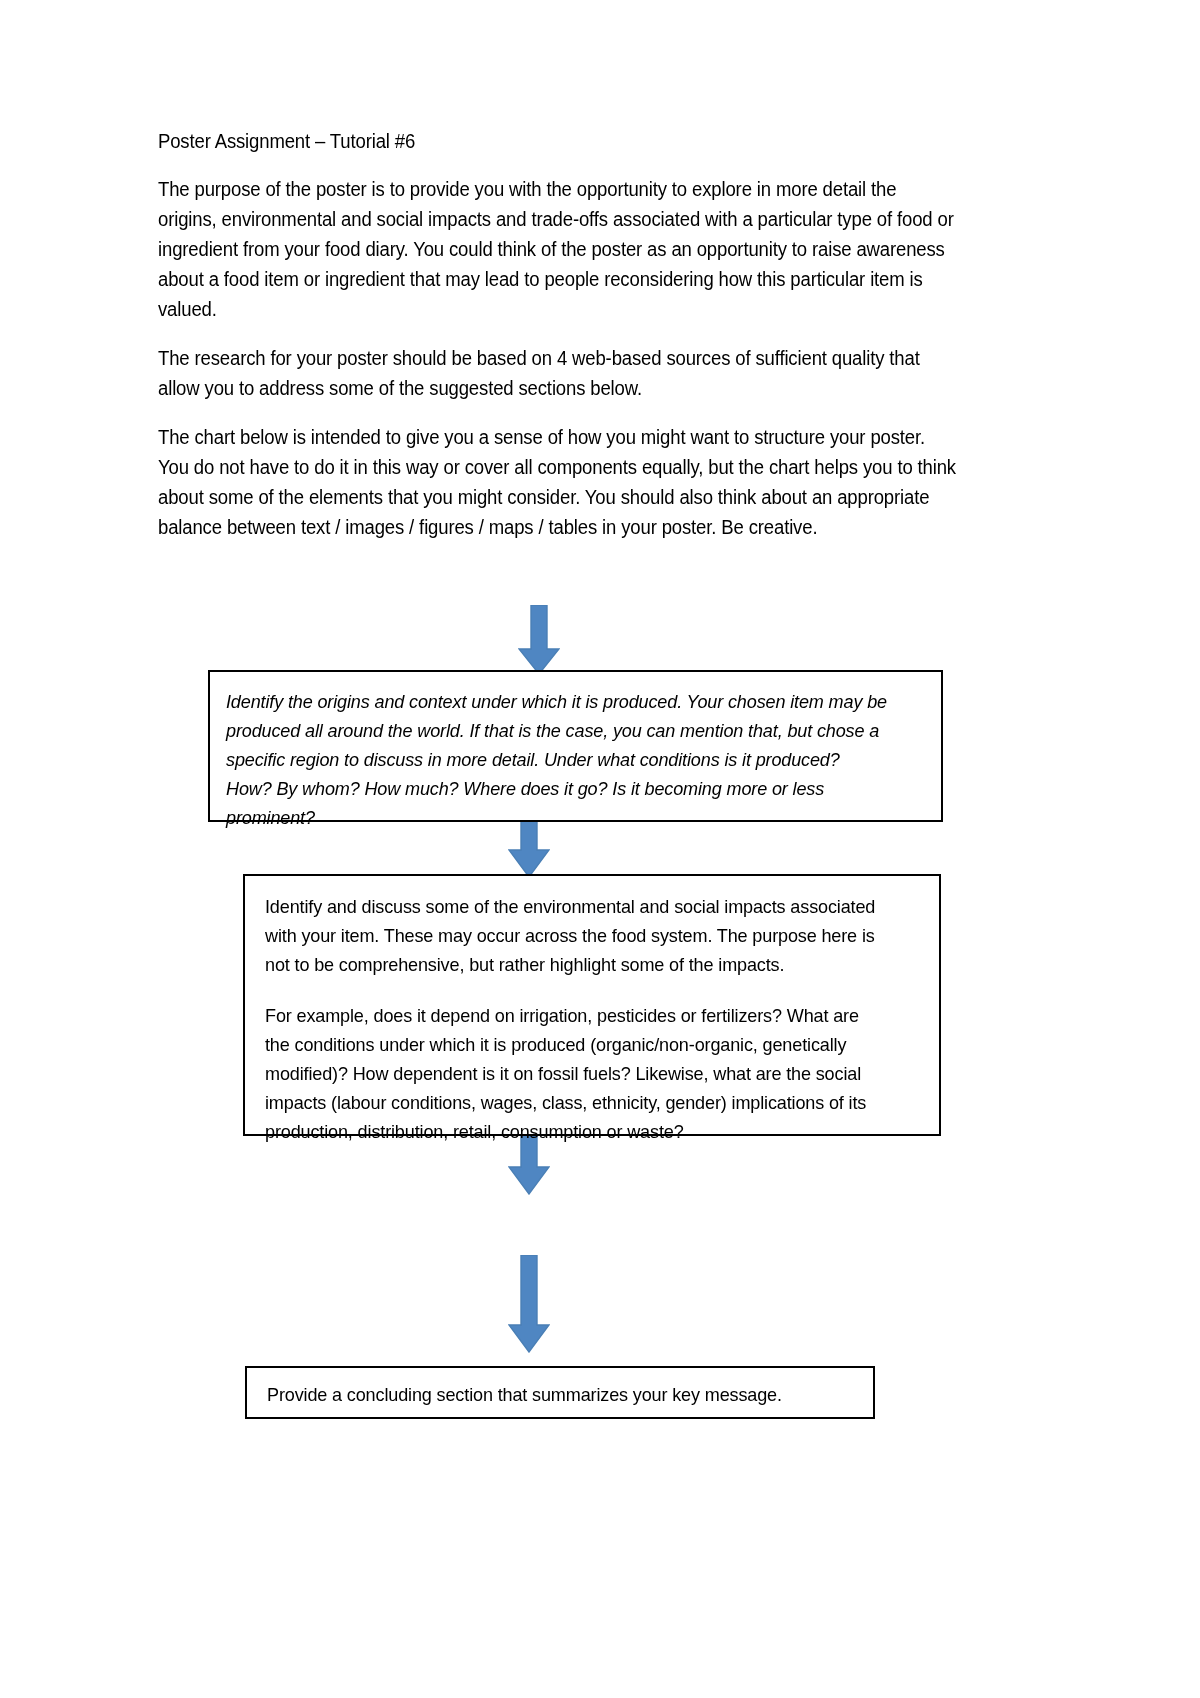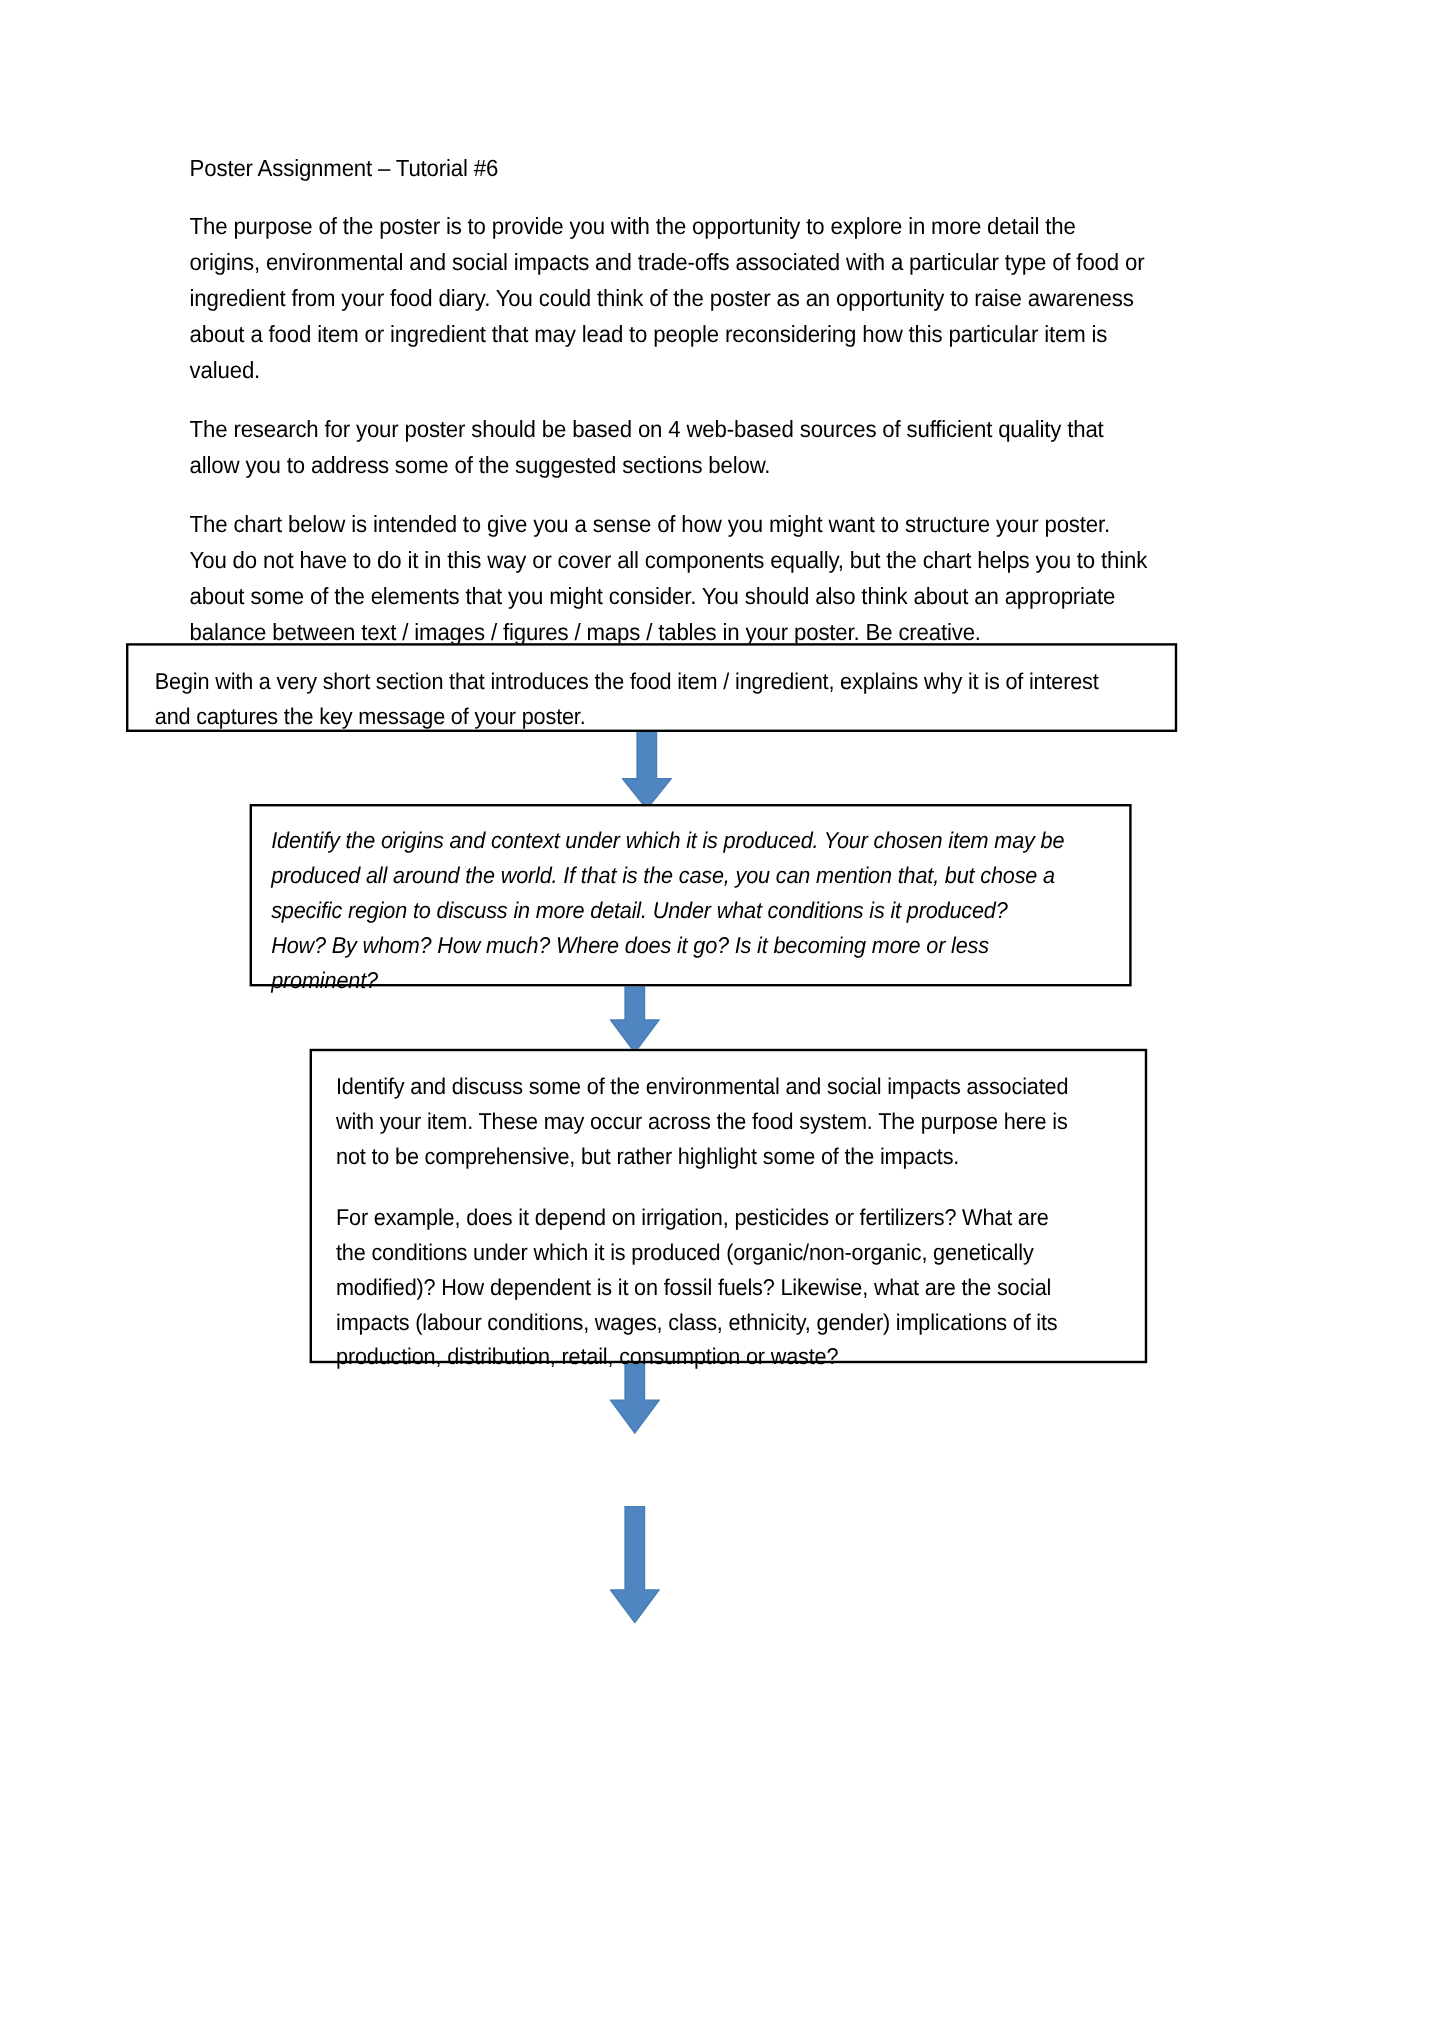--- a/index.html
+++ b/index.html
@@ -108,29 +108,29 @@
         <polygon points="13,0 29,0 29,72 41,72 21,99 1,72 13,72" fill="#4f86c2" stroke="#4a7fb5" stroke-width="1.4"></polygon>
       </svg>
     </div>
 
     <div class="arrow" style="left:485px; top:1255px; width:42px; height:98px;">
       <svg width="42" height="98" viewBox="0 0 42 98">
         <polygon points="13,0 29,0 29,70 41,70 21,97 1,70 13,70" fill="#4f86c2" stroke="#4a7fb5" stroke-width="1.4"></polygon>
       </svg>
     </div>
 
-    <div class="fbox" style="left: 82px; top: 536px; width: 876px; height: 74px; padding: 16px 22px 0px; border-color: rgb(0, 0, 0);">
-      <div class="btext">Begin with a very short section that introduces the food item / ingredient, explains why it is of interest and captures the key message of your poster.</div>
-    </div>
 
     <div class="fbox" style="left: 185px; top: 670px; width: 735px; height: 152px; padding: 15px 16px 0px; border-color: rgb(0, 0, 0); font-style: italic;">
       <div class="btext">Identify the origins and context under which it is produced.  Your chosen item may be produced all around the world.  If that is the case, you can mention that, but chose a specific region to discuss in more detail.  Under what conditions is it produced? How? By whom?  How much?  Where does it go? Is it becoming more or less prominent?</div>
     </div>
 
-    <div class="fbox" style="left: 235px; top: 874px; width: 698px; height: 262px; padding: 16px 20px 0px; border-color: rgb(0, 0, 0);">
+    <div class="fbox" style="left: 220px; top: 874px; width: 698px; height: 262px; padding: 16px 20px 0px; border-color: rgb(0, 0, 0);">
       <div class="btext">Identify and discuss some of the environmental and social impacts associated with your item.  These may occur across the food system.  The purpose here is not to be comprehensive, but rather highlight some of the impacts.</div>
       <div class="btext">For example, does it depend on irrigation, pesticides or fertilizers?  What are the conditions under which it is produced (organic/non-organic, genetically modified)?  How dependent is it on fossil fuels?  Likewise, what are the social impacts (labour conditions, wages, class, ethnicity, gender) implications of its production, distribution, retail, consumption or waste?</div>
     </div>
 
 
+    <div class="fbox" style="left: 222px; top: 1366px; width: 630px; height: 53px; padding: 12px 20px 0px; border-color: rgb(0, 0, 0);">
+      <div class="btext">Provide a concluding section that summarizes your key message.</div>
+    </div>
 
   </div>
 </div>
 
 </body></html>

